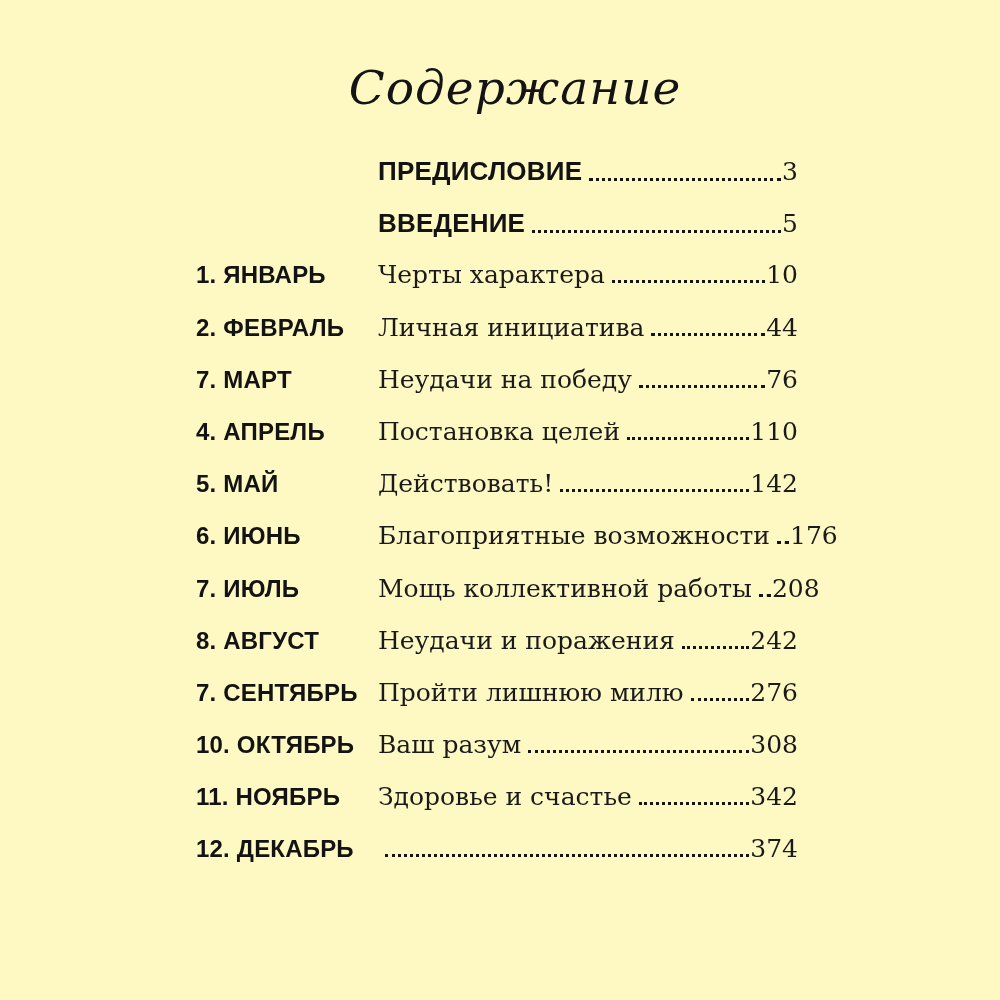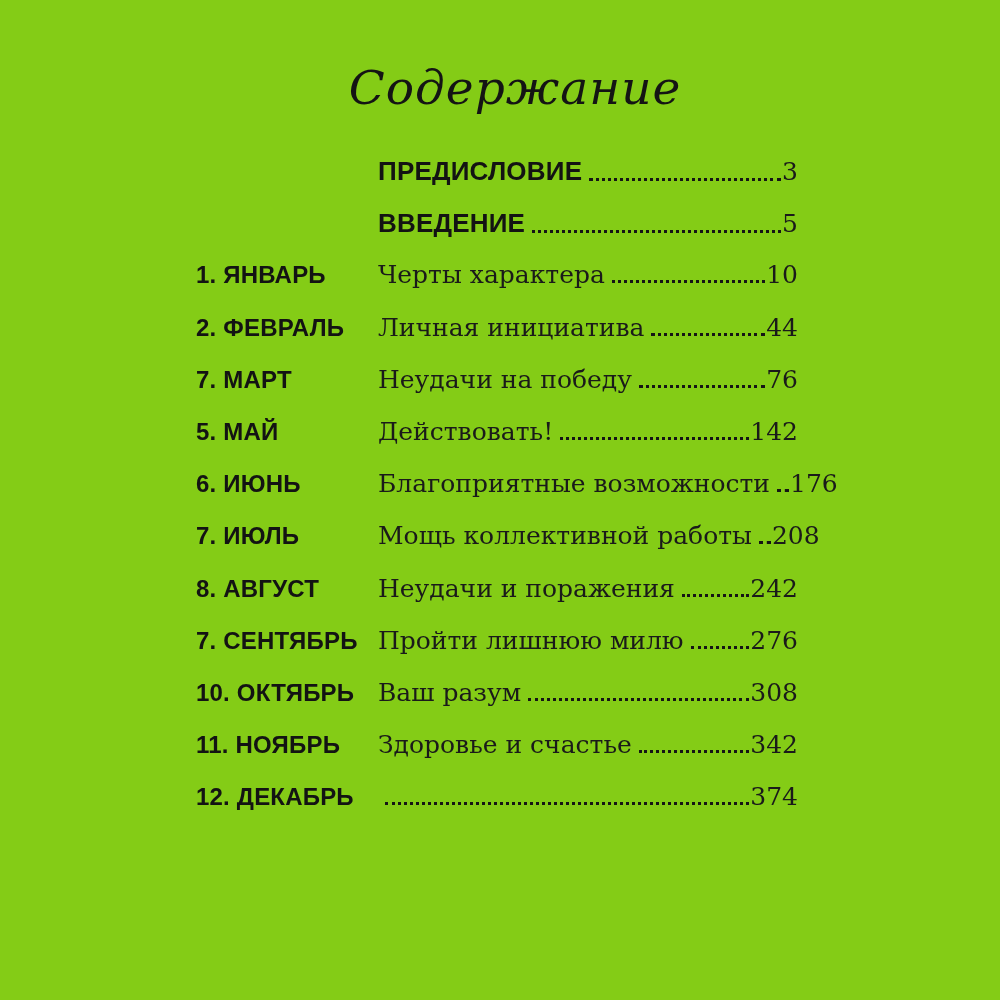--- a/index.html
+++ b/index.html
@@ -1,21 +1,21 @@
 <!DOCTYPE html>
 <html><head>
 <meta charset="utf-8">
 <style>
   * { margin: 0; padding: 0; box-sizing: border-box; }
   html, body { background: #ffffff; }
   .page {
     position: relative;
     width: 1000px;
     height: 1000px;
-    background: #84cc16;
+    background: #fef9c3;
     color: #141414;
     overflow: hidden;
   }
   .page-title {
     margin-top: 60px;
     margin-left: 215px;
     width: 600px;
     text-align: center;
     font-family: "DejaVu Serif", serif;
     font-style: italic;
@@ -122,20 +122,28 @@
     </div>
     <div class="toc-row">
       <span class="month-label">7. МАРТ</span>
       <span class="entry">
         <span class="entry-title">Неудачи на победу</span>
         <span class="dot-leader"></span>
         <span class="page-num">76</span>
       </span>
     </div>
     <div class="toc-row">
+      <span class="month-label">4. АПРЕЛЬ</span>
+      <span class="entry">
+        <span class="entry-title">Постановка целей</span>
+        <span class="dot-leader"></span>
+        <span class="page-num">110</span>
+      </span>
+    </div>
+    <div class="toc-row">
       <span class="month-label">5. МАЙ</span>
       <span class="entry">
         <span class="entry-title">Действовать!</span>
         <span class="dot-leader"></span>
         <span class="page-num">142</span>
       </span>
     </div>
     <div class="toc-row">
       <span class="month-label">6. ИЮНЬ</span>
       <span class="entry">

